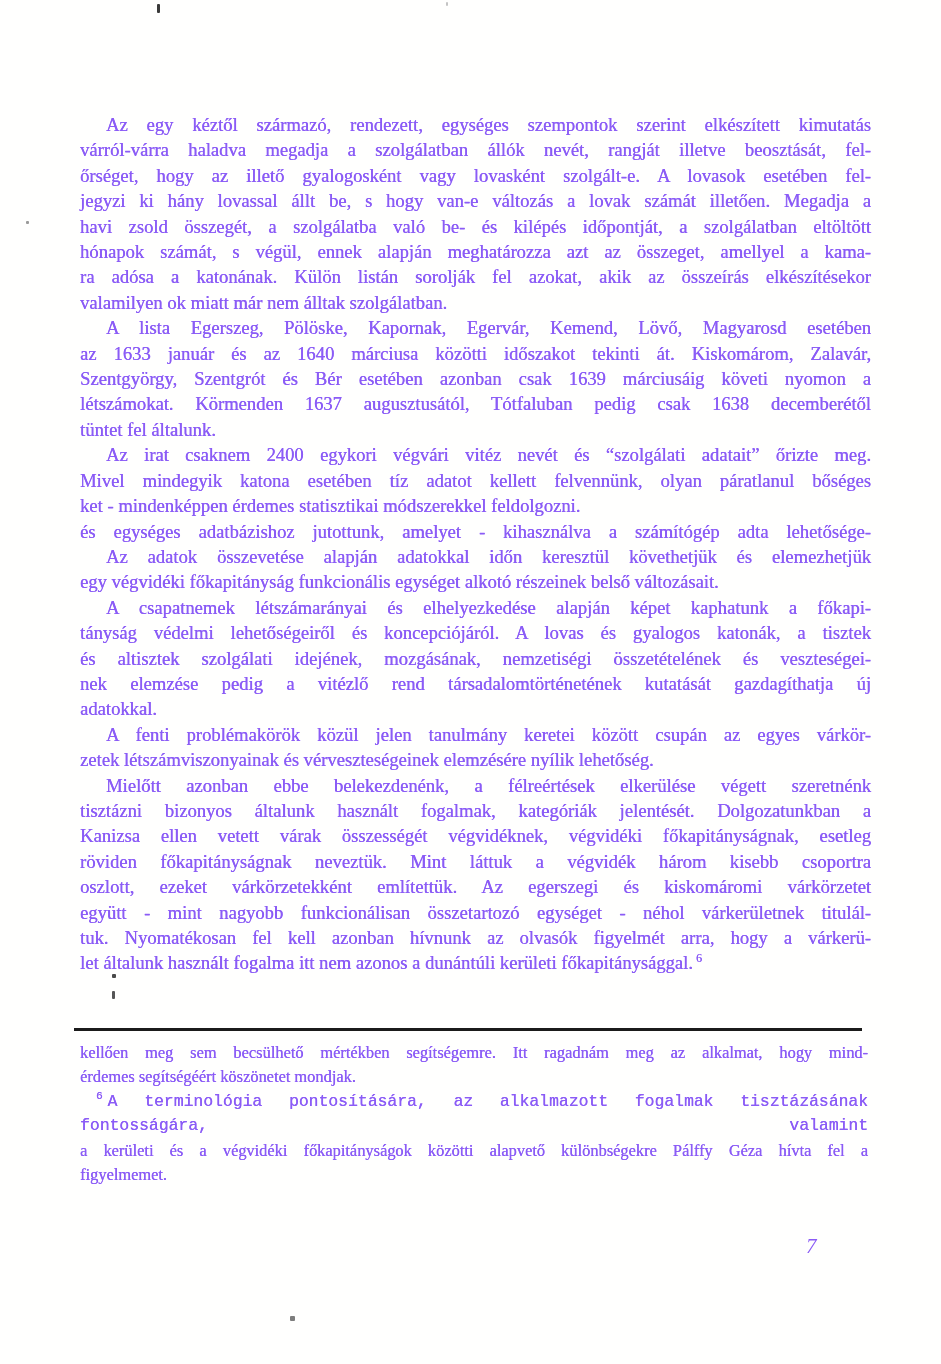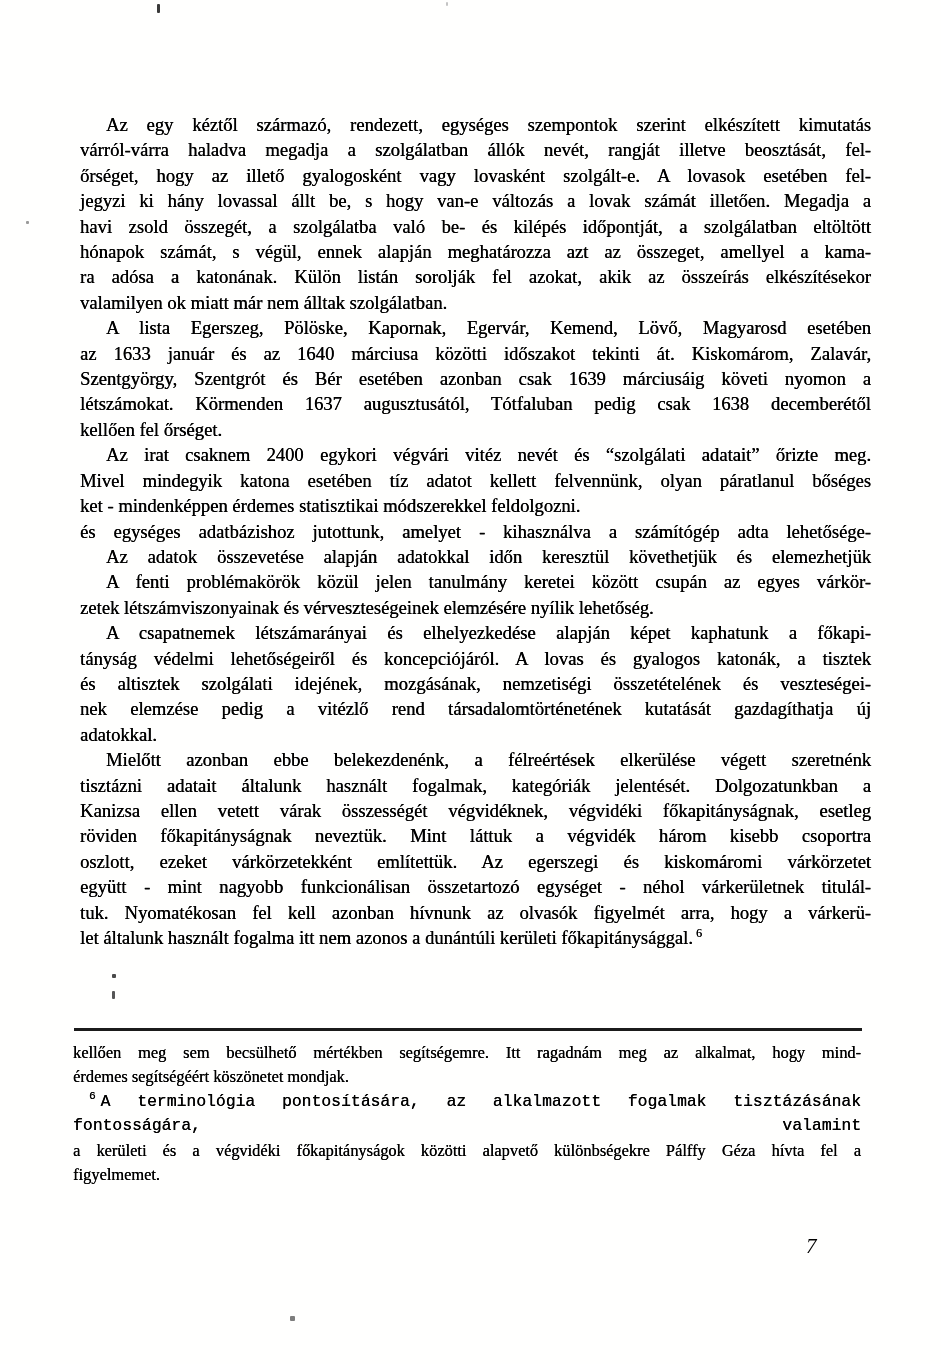--- a/index.html
+++ b/index.html
@@ -7,21 +7,21 @@
     padding: 0;
     background: #ffffff;
   }
   .page {
     position: relative;
     width: 941px;
     height: 1364px;
     background: #fffffe;
     overflow: hidden;
     font-family: "Liberation Serif", "DejaVu Serif", serif;
-    color: #000000;
+    color: #8b5cf6;
   }
   
   .body-text {
     position: absolute;
     left: 80px;
     top: 112px;
     width: 791px;
     font-size: 18.6px;
     line-height: 25.4px;
     text-shadow: 0.3px 0 0 currentColor; 
@@ -43,21 +43,21 @@
   .footnote-rule {
     position: absolute;
     left: 74px;
     top: 1028px;
     width: 788px;
     height: 2.5px;
     background: #1b1b1b;
   }
   .footnotes {
     position: absolute;
-    left: 73px;
+    left: 80px;
     top: 1041px;
     width: 788px;
     font-size: 16.4px;
     line-height: 24.4px;
     text-shadow: 0.25px 0 0 currentColor;
   }
   .fblock { margin: 0; }
   .fline {
     text-align: justify;
     text-align-last: justify;
@@ -111,45 +111,46 @@
         <div class="line"><span>havi zsold összegét, a szolgálatba való be- és kilépés időpontját, a szolgálatban eltöltött</span></div>
         <div class="line"><span>hónapok számát, s végül, ennek alapján meghatározza azt az összeget, amellyel a kama-</span></div>
         <div class="line"><span>ra  adósa a katonának. Külön listán sorolják fel azokat, akik az összeírás elkészítésekor</span></div>
         <div class="line para-last"><span>valamilyen ok miatt már nem álltak szolgálatban.</span></div>
       </div>
       <div class="paragraph">
         <div class="line para-first"><span>A lista Egerszeg, Pölöske, Kapornak, Egervár, Kemend, Lövő, Magyarosd esetében</span></div>
         <div class="line"><span>az 1633 január és az 1640 márciusa közötti időszakot tekinti át. Kiskomárom, Zalavár,</span></div>
         <div class="line"><span>Szentgyörgy, Szentgrót és Bér esetében azonban csak 1639 márciusáig követi nyomon a</span></div>
         <div class="line"><span>létszámokat. Körmenden 1637 augusztusától, Tótfaluban pedig csak 1638 decemberétől</span></div>
-        <div class="line para-last"><span>kellően fel őrséget.</span></div>
+        <div class="line para-last"><span>tüntet fel általunk.</span></div>
       </div>
       <div class="paragraph">
         <div class="line para-first"><span>Az  irat  csaknem 2400 egykori végvári vitéz nevét és “szolgálati adatait” őrizte meg.</span></div>
         <div class="line"><span>Mivel mindegyik katona esetében tíz adatot kellett felvennünk, olyan páratlanul bőséges</span></div>
         <div class="line para-last"><span>ket - mindenképpen érdemes statisztikai módszerekkel feldolgozni.</span></div>
         <div class="line"><span>és egységes adatbázishoz jutottunk, amelyet - kihasználva a számítógép adta lehetősége-</span></div>
       </div>
       <div class="paragraph">
         <div class="line para-first"><span>Az adatok összevetése alapján adatokkal időn keresztül követhetjük és elemezhetjük</span></div>
-      </div>
-      <div class="paragraph">
-        <div class="line para-first"><span>A fenti problémakörök közül jelen tanulmány keretei között csupán az egyes várkör-</span></div>
-        <div class="line para-last"><span>zetek létszámviszonyainak és vérveszteségeinek  elemzésére nyílik  lehetőség.</span></div>
+        <div class="line para-last"><span>egy végvidéki főkapitányság funkcionális egységet alkotó részeinek belső változásait.</span></div>
       </div>
       <div class="paragraph">
         <div class="line para-first"><span>A csapatnemek létszámarányai és elhelyezkedése alapján képet kaphatunk a főkapi-</span></div>
         <div class="line"><span>tányság védelmi lehetőségeiről és koncepciójáról. A lovas és gyalogos katonák, a tisztek</span></div>
         <div class="line"><span>és altisztek szolgálati idejének, mozgásának,  nemzetiségi összetételének és veszteségei-</span></div>
         <div class="line"><span>nek elemzése pedig a vitézlő rend társadalomtörténetének kutatását gazdagíthatja új</span></div>
         <div class="line para-last"><span>adatokkal.</span></div>
       </div>
       <div class="paragraph">
+        <div class="line para-first"><span>A fenti problémakörök közül jelen tanulmány keretei között csupán az egyes várkör-</span></div>
+        <div class="line para-last"><span>zetek létszámviszonyainak és vérveszteségeinek  elemzésére nyílik  lehetőség.</span></div>
+      </div>
+      <div class="paragraph">
         <div class="line para-first"><span>Mielőtt azonban ebbe belekezdenénk, a félreértések elkerülése végett szeretnénk</span></div>
-        <div class="line"><span>tisztázni adatait általunk használt fogalmak, kategóriák jelentését.  Dolgozatunkban a</span></div>
+        <div class="line"><span>tisztázni bizonyos általunk használt fogalmak, kategóriák jelentését.  Dolgozatunkban a</span></div>
         <div class="line"><span>Kanizsa ellen vetett várak összességét végvidéknek, végvidéki főkapitányságnak, esetleg</span></div>
         <div class="line"><span>röviden főkapitányságnak neveztük. Mint láttuk a végvidék három kisebb csoportra</span></div>
         <div class="line"><span>oszlott, ezeket várkörzetekként említettük. Az egerszegi és kiskomáromi várkörzetet</span></div>
         <div class="line"><span>együtt - mint nagyobb funkcionálisan összetartozó egységet - néhol várkerületnek titulál-</span></div>
         <div class="line"><span>tuk. Nyomatékosan fel kell azonban hívnunk az olvasók figyelmét arra, hogy a várkerü-</span></div>
         <div class="line para-last"><span>let általunk használt fogalma itt nem azonos a  dunántúli kerületi főkapitánysággal.</span><sup class="fn-ref">6</sup></div>
       </div>
     </div>
 
   <div class="footnote-rule"></div>

